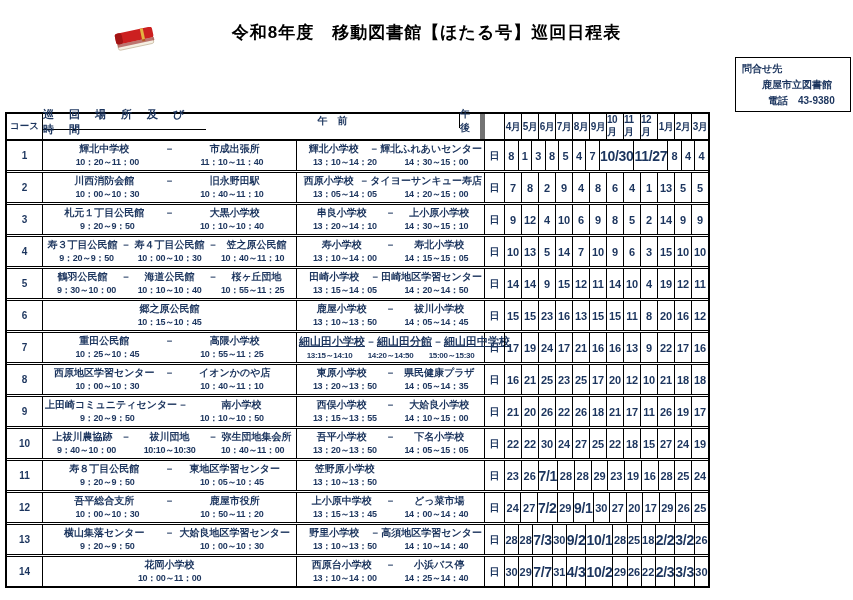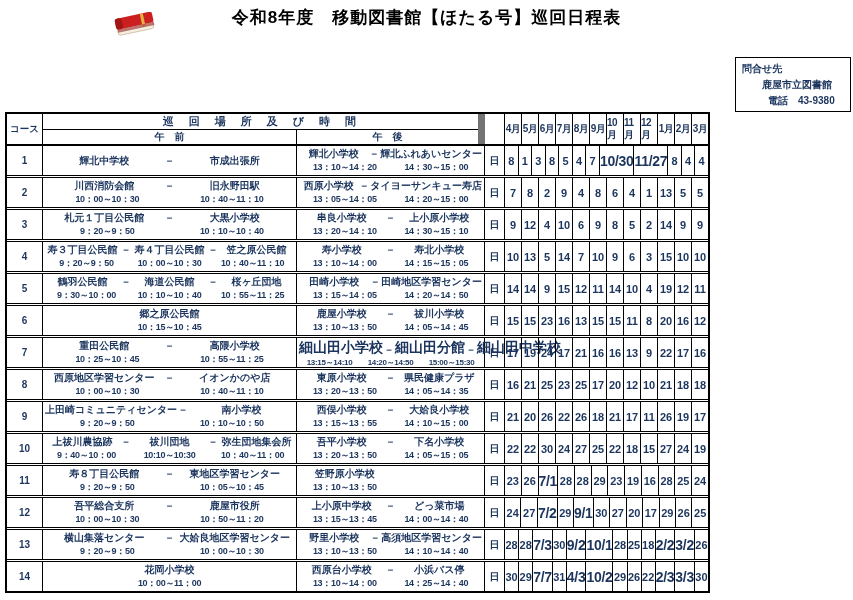--- a/index.html
+++ b/index.html
@@ -3,40 +3,40 @@
 <meta charset="utf-8">
 <style>
   * { margin:0; padding:0; box-sizing:border-box; }
   html,body { background:#fff; }
   .page {
     position:relative; width:853px; height:600px; background:#fff;
     font-family:"Liberation Sans","DejaVu Sans",sans-serif;
     overflow:hidden;
   }
   
-  .title-row { position:absolute; top:6px; left:0; width:100%; text-align:center; }
+  .title-row { position:absolute; top:21px; left:0; width:100%; text-align:center; }
   .page-title { display:inline-block; font-size:17px; font-weight:bold; color:#000; letter-spacing:1px; }
   .book-icon { position:absolute; left:112px; top:6px; }
   .notes { position:absolute; top:37px; left:4px; color:#1f5162; font-weight:bold; font-size:10px; line-height:16.5px; white-space:nowrap; }
   .note-indent { padding-left:24px; }
   .contact-box {
     position:absolute; top:57px; right:2px; width:116px; height:55px;
     border:1px solid #000; padding:3px 6px; color:#1c355e; font-weight:bold;
     font-size:10px; line-height:16px; background:#fff;
   }
   .contact-line2 { padding-left:20px; }
   .contact-line3 { padding-left:26px; }
   
   .schedule-table {
     position:absolute; top:112px; left:5px; width:705px;
     border:2px solid #000; color:#1c355e; font-weight:bold; background:#fff;
   }
   .thead { display:flex; border-bottom:2px solid #000; }
   .th-course { width:36px; border-right:1px solid #000; display:flex; align-items:center; justify-content:center; font-size:9.5px; }
-  .th-places { width:442px; border-right:7px solid #737373; display:flex; flex-direction:column; }
+  .th-places { width:442px; border-right:5px solid #737373; display:flex; flex-direction:row; }
   .th-places-top { height:16px; border-bottom:1px solid #000; display:flex; align-items:center; justify-content:center; font-size:11px; letter-spacing:2px; }
   .th-ampm { display:flex; height:14px; }
   .th-am { width:254px; border-right:1px solid #000; display:flex; align-items:center; justify-content:center; font-size:10px; }
   .th-pm { flex:1; display:flex; align-items:center; justify-content:center; font-size:10px;font-family:Liberation Serif, serif; }
   .th-day { width:20px; border-right:1px solid #000; }
   .th-month { flex:1; border-right:1px solid #000; display:flex; align-items:center; justify-content:center; font-size:10px; letter-spacing:-0.5px; }
   .th-month:last-child { border-right:none; }
 
   .trow { display:flex; height:32px; border-bottom:3px double #000; }
   .trow:last-child { height:29px; border-bottom:none; }
@@ -47,21 +47,21 @@
   .td-day { width:20px; border-right:1px solid #000; display:flex; align-items:center; justify-content:center; font-size:10px; }
   .td-m { flex:1; border-right:1px solid #000; display:flex; align-items:center; justify-content:center; font-size:11px; }
   .td-m:last-child { border-right:none; }
   .td-m.frac { font-size:14px; letter-spacing:-0.3px; }
 
   .stop-line { display:flex; align-items:flex-end; }
   .time-line { display:flex; align-items:center; }
   .stop { flex:1 1 0; text-align:center; font-size:10px; white-space:nowrap; }
   .dash { flex:0 0 auto; font-size:10px; padding:0 1px; }
   .time { flex:1 1 0; text-align:center; font-size:9px; white-space:nowrap; letter-spacing:-0.3px; }
-  .td-pm .stop-line.n3 .stop { font-size:14px; }
+  .td-pm .stop-line.n3 .stop { font-size:11px;text-decoration:underline; }
   .td-pm .time-line.n3 .time { font-size:8px; }
 </style>
 </head>
 <body>
 
 <div class="page">
 
   <div class="title-row">
     <span class="book-icon">
       <svg width="46" height="26" viewBox="0 0 46 26">
@@ -109,20 +109,24 @@
         <div class="th-month">3月</div>
       </div>
       <div class="trow">
         <div class="td-course">1</div>
         <div class="td td-am">
           <div class="stop-line n2">
             <div class="stop">輝北中学校</div>
             <div class="dash">－</div>
             <div class="stop">市成出張所</div>
           </div>
+          <div class="time-line n2">
+            <div class="time">10：20～11：00</div>
+            <div class="time">11：10～11：40</div>
+          </div>
         </div>
         <div class="td td-pm">
           <div class="stop-line n2">
             <div class="stop">輝北小学校</div>
             <div class="dash">－</div>
             <div class="stop">輝北ふれあいセンター</div>
           </div>
           <div class="time-line n2">
             <div class="time">13：10～14：20</div>
             <div class="time">14：30～15：00</div>

